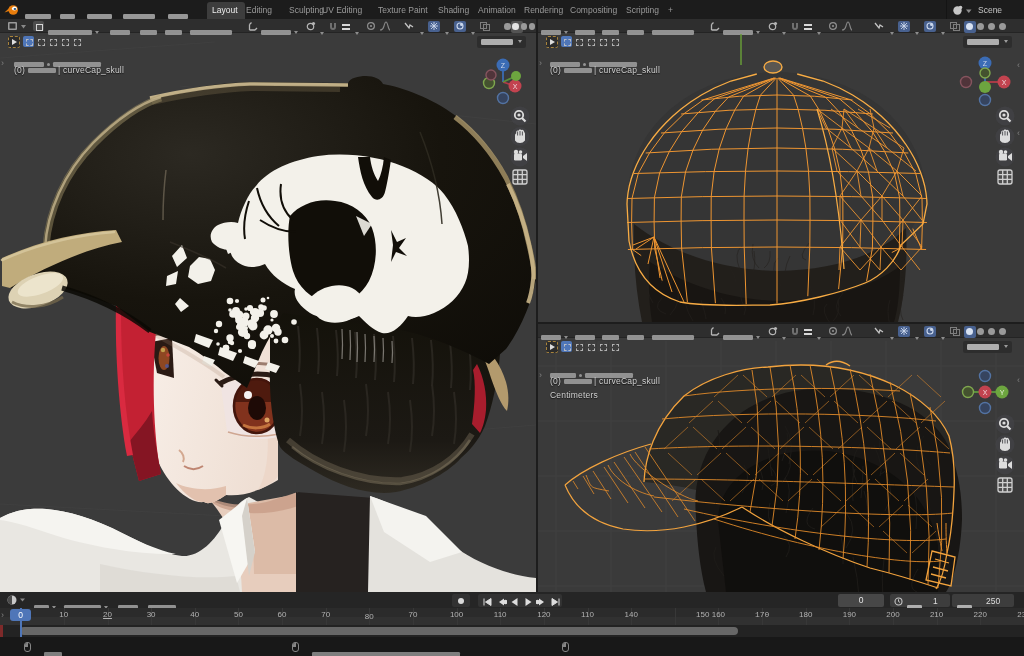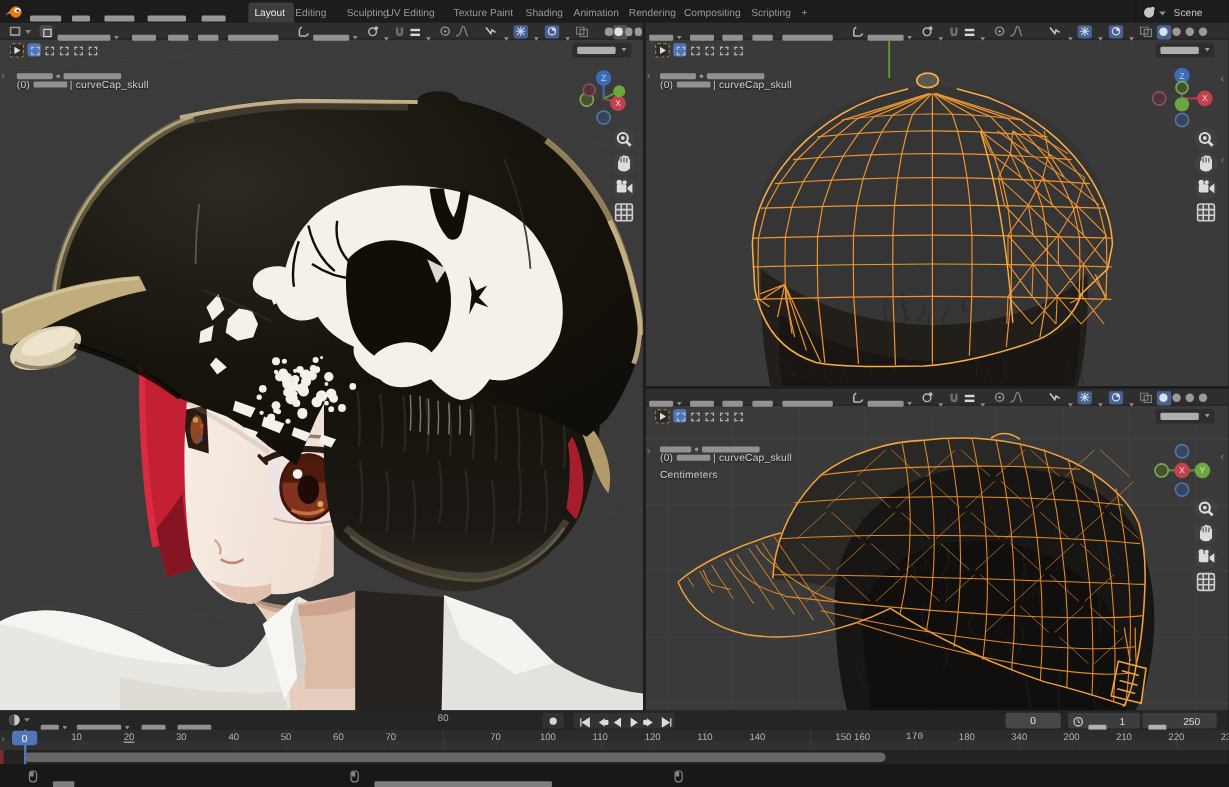--- a/index.html
+++ b/index.html
@@ -620,21 +620,21 @@
     <div class="abs" style="left:141.1px;top:610px;width:20px;color:#b2b2b2;font-size:8px;text-align:center;">30</div>
     <div class="abs" style="left:194.8px;top:608px;width:1px;height:17px;background:#383838;"></div>
     <div class="abs" style="left:184.8px;top:610px;width:20px;color:#b2b2b2;font-size:8px;text-align:center;">40</div>
     <div class="abs" style="left:238.4px;top:608px;width:1px;height:17px;background:#383838;"></div>
     <div class="abs" style="left:228.4px;top:610px;width:20px;color:#b2b2b2;font-size:8px;text-align:center;">50</div>
     <div class="abs" style="left:282.0px;top:608px;width:1px;height:17px;background:#383838;"></div>
     <div class="abs" style="left:272.0px;top:610px;width:20px;color:#b2b2b2;font-size:8px;text-align:center;">60</div>
     <div class="abs" style="left:325.7px;top:608px;width:1px;height:17px;background:#383838;"></div>
     <div class="abs" style="left:315.7px;top:610px;width:20px;color:#b2b2b2;font-size:8px;text-align:center;">70</div>
     <div class="abs" style="left:369.3px;top:608px;width:1px;height:17px;background:#383838;"></div>
-    <div class="abs" style="left:359.3px;top:594px;width:20px;color:#b2b2b2;font-size:8px;text-align:center;">80</div>
+    <div class="abs" style="left:359.3px;top:612px;width:20px;color:#b2b2b2;font-size:8px;text-align:center;">80</div>
     <div class="abs" style="left:413.0px;top:608px;width:1px;height:17px;background:#383838;"></div>
     <div class="abs" style="left:403.0px;top:610px;width:20px;color:#b2b2b2;font-size:8px;text-align:center;">70</div>
     <div class="abs" style="left:456.6px;top:608px;width:1px;height:17px;background:#383838;"></div>
     <div class="abs" style="left:446.6px;top:610px;width:20px;color:#b2b2b2;font-size:8px;text-align:center;">100</div>
     <div class="abs" style="left:500.2px;top:608px;width:1px;height:17px;background:#383838;"></div>
     <div class="abs" style="left:490.2px;top:610px;width:20px;color:#b2b2b2;font-size:8px;text-align:center;">110</div>
     <div class="abs" style="left:543.9px;top:608px;width:1px;height:17px;background:#383838;"></div>
     <div class="abs" style="left:533.9px;top:610px;width:20px;color:#b2b2b2;font-size:8px;text-align:center;">120</div>
     <div class="abs" style="left:587.5px;top:608px;width:1px;height:17px;background:#383838;"></div>
     <div class="abs" style="left:577.5px;top:610px;width:20px;color:#b2b2b2;font-size:8px;text-align:center;">110</div>
@@ -642,21 +642,21 @@
     <div class="abs" style="left:621.2px;top:610px;width:20px;color:#b2b2b2;font-size:8px;text-align:center;">140</div>
     <div class="abs" style="left:674.8px;top:608px;width:1px;height:17px;background:#383838;"></div>
     <div class="abs" style="left:664.8px;top:610px;width:20px;color:#b2b2b2;font-size:8px;text-align:center;margin-left:28px;">150</div>
     <div class="abs" style="left:718.4px;top:608px;width:1px;height:17px;background:#383838;"></div>
     <div class="abs" style="left:708.4px;top:610px;width:20px;color:#b2b2b2;font-size:8px;text-align:center;">160</div>
     <div class="abs" style="left:762.1px;top:608px;width:1px;height:17px;background:#383838;"></div>
     <div class="abs" style="left:752.1px;top:610px;width:20px;color:#b2b2b2;font-size:8px;text-align:center;font-family:Liberation Mono, monospace;">170</div>
     <div class="abs" style="left:805.7px;top:608px;width:1px;height:17px;background:#383838;"></div>
     <div class="abs" style="left:795.7px;top:610px;width:20px;color:#b2b2b2;font-size:8px;text-align:center;">180</div>
     <div class="abs" style="left:849.4px;top:608px;width:1px;height:17px;background:#383838;"></div>
-    <div class="abs" style="left:839.4px;top:610px;width:20px;color:#b2b2b2;font-size:8px;text-align:center;">340</div>
+    <div class="abs" style="left:839.4px;top:610px;width:20px;color:#b2b2b2;font-size:8px;text-align:center;">190</div>
     <div class="abs" style="left:893.0px;top:608px;width:1px;height:17px;background:#383838;"></div>
     <div class="abs" style="left:883.0px;top:610px;width:20px;color:#b2b2b2;font-size:8px;text-align:center;">200</div>
     <div class="abs" style="left:936.6px;top:608px;width:1px;height:17px;background:#383838;"></div>
     <div class="abs" style="left:926.6px;top:610px;width:20px;color:#b2b2b2;font-size:8px;text-align:center;">210</div>
     <div class="abs" style="left:980.3px;top:608px;width:1px;height:17px;background:#383838;"></div>
     <div class="abs" style="left:970.3px;top:610px;width:20px;color:#b2b2b2;font-size:8px;text-align:center;">220</div>
     <div class="abs" style="left:1023.9px;top:608px;width:1px;height:17px;background:#383838;"></div>
     <div class="abs" style="left:1013.9px;top:610px;width:20px;color:#b2b2b2;font-size:8px;text-align:center;">230</div>
     <div class="abs" style="left:0;top:625px;width:1024px;height:12px;background:#232323;"></div>
     <div class="abs" style="left:20px;top:627px;width:718px;height:8px;background:#676767;border-radius:4px;"></div>

